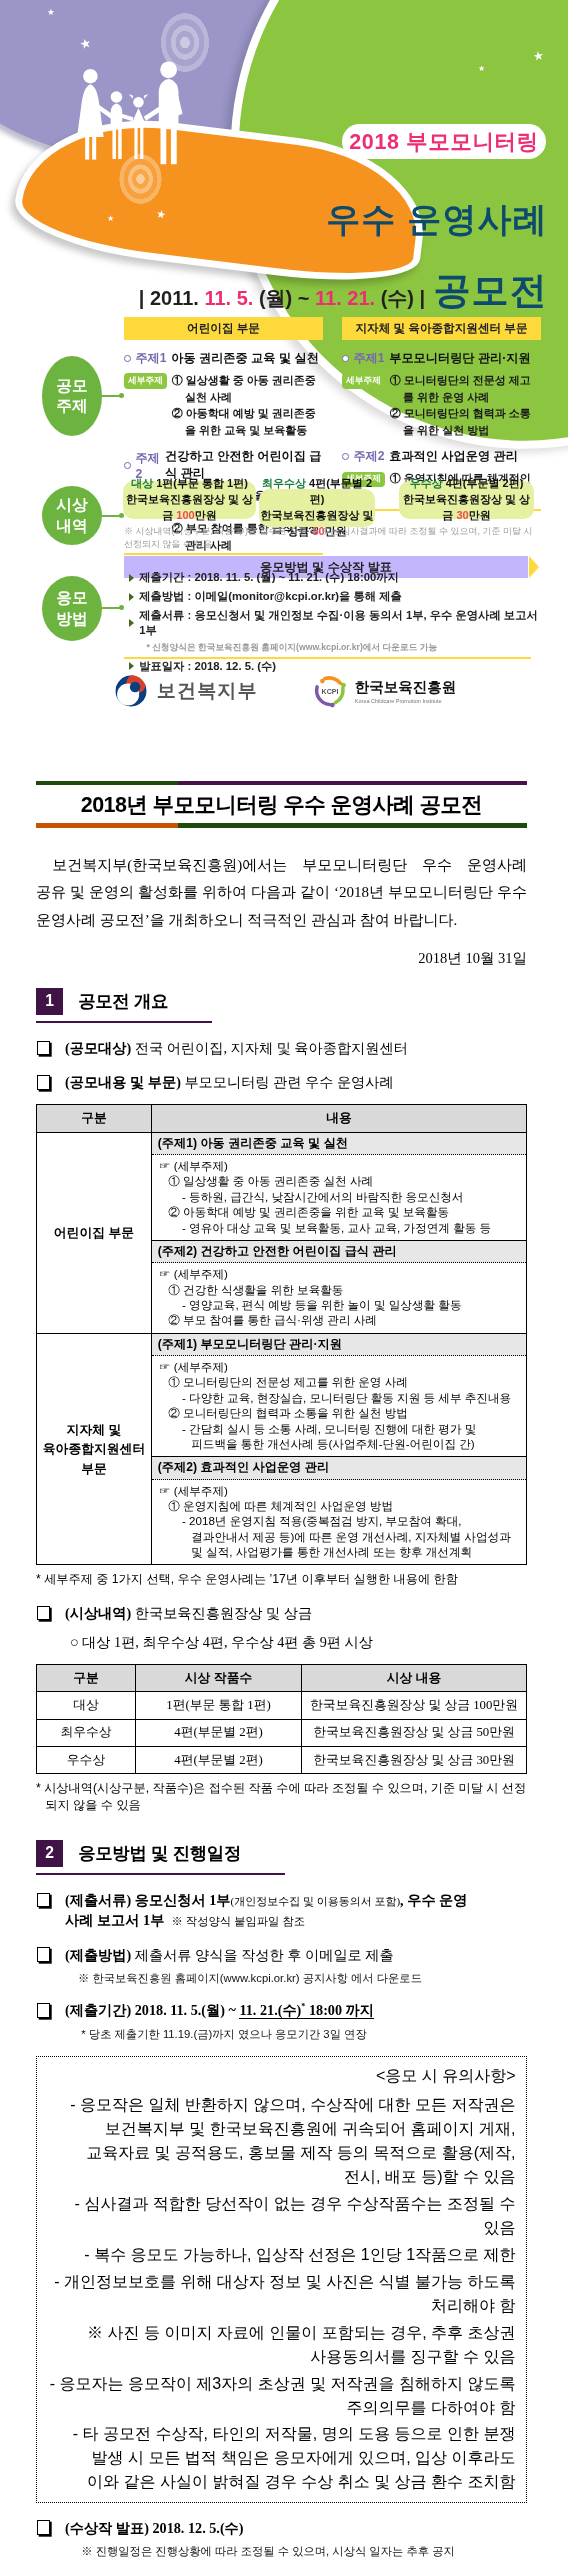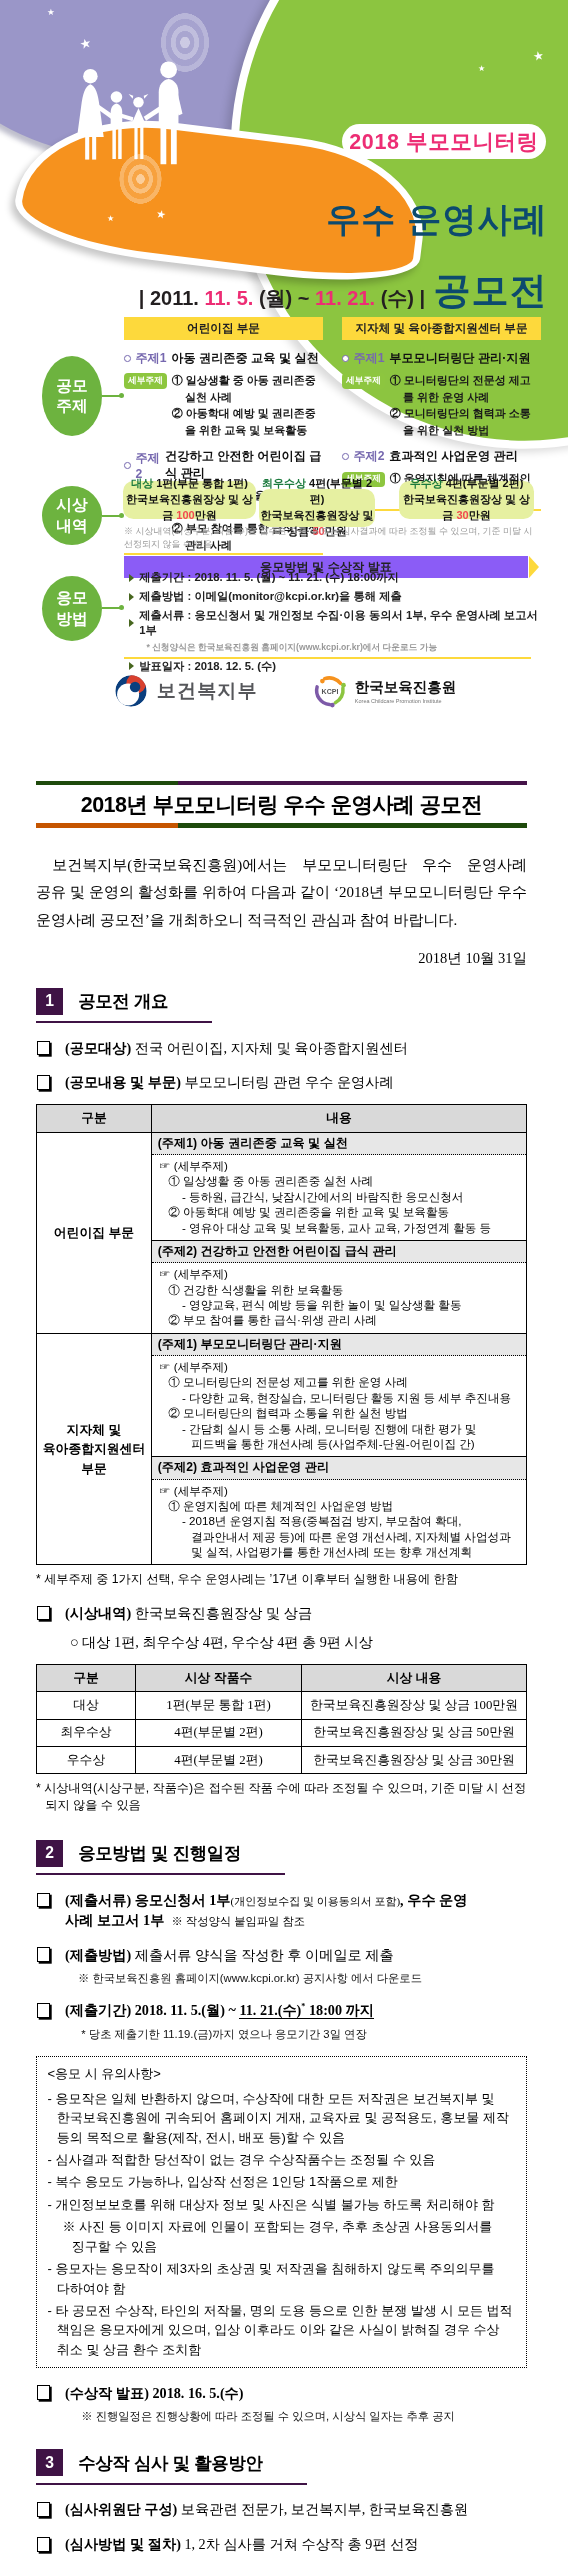--- a/index.html
+++ b/index.html
@@ -48,21 +48,21 @@
   .fill{flex:1;}
   .pcol-ul{height:1.7px;background:#fdd93c;flex:none;}
 
   .abox{position:absolute;top:481px;height:38px;background:#e6f0a1;border-radius:10.5px;display:flex;flex-direction:column;
     align-items:center;justify-content:center;font-size:11px;font-weight:800;line-height:1.45;color:#111;text-align:center;}
   .ab1{left:123px;width:133px;}.ab2{left:259px;width:116px;margin-top:8px;}.ab3{left:399px;width:135px;}
   .at{color:#1c7a3d;}
   .amt{color:#f2484f;}
   .anote{position:absolute;left:124px;top:525px;width:416px;font-size:9px;color:#9a9a9a;}
 
-  .banner{position:absolute;left:124px;top:556px;width:404px;height:22px;background:#8b5cf6;display:flex;align-items:center;
+  .banner{position:absolute;left:124px;top:556px;width:404px;height:22px;background:#c4b5fd;display:flex;align-items:center;
     justify-content:center;font-size:12.2px;font-weight:800;color:#222;}
   .banner::after{content:"";position:absolute;right:-10.5px;top:0;border-top:11px solid transparent;border-bottom:11px solid transparent;border-left:10.5px solid #fdd93c;}
   .aitems{position:absolute;left:129px;top:570px;width:411px;}
   .aitem{display:flex;gap:5.2px;font-size:11.3px;font-weight:700;color:#222;margin-bottom:4.1px;align-items:center;}
   .tri{width:0;height:0;border-top:4.1px solid transparent;border-bottom:4.1px solid transparent;border-left:5.8px solid #47661f;flex:none;}
   .asmall{font-size:8.7px;color:#999;margin:0.6px 0 4.7px 17.4px;font-weight:600;}
   .ahr{position:absolute;left:124px;top:657px;width:407px;height:1.7px;background:#fdd93c;}
 
   .logos{position:absolute;top:673px;left:0;width:569px;display:flex;justify-content:center;gap:55px;align-items:center;}
   .logo{display:flex;align-items:center;gap:8.1px;}
@@ -106,21 +106,21 @@
   .thead-row{background:#e7e7e7;font-weight:800;font-size:12.2px;padding:2.3px 5.8px;border-bottom:0.6px dotted #000;}
   .tblock-sep{border-top:0.6px solid #000;}
   .tdetail{padding:2.9px 7px 4.7px;line-height:1.33;font-size:11.6px;font-weight:500;word-break:keep-all;}
   .lv1{margin-left:9.3px;padding-left:14px;text-indent:-14px;}
   .lv2{margin-left:23px;padding-left:9.3px;text-indent:-9.3px;}
   tr.g2 > td{border-top:1.2px solid #000;}
   .tfn{font-size:12.2px;margin-top:5.8px;font-family:"Liberation Sans",sans-serif;}
   .tfn-indent{padding-left:9.3px;text-indent:-9.3px;}
   table.t2 td{height:24.4px;text-align:center;font-family:"Liberation Serif",serif;font-size:12.8px;}
 
-  .nbox{border:1.2px dotted #000;margin-top:14px;padding:7.6px 10.5px;font-size:13px;line-height:1.5;font-family:"Liberation Sans",sans-serif;word-break:keep-all;}
+  .nbox{border:1.2px dotted #000;margin-top:14px;padding:7.6px 10.5px;font-size:16px;line-height:1.5;font-family:"Liberation Sans",sans-serif;word-break:keep-all;text-align:right;}
   .ntitle{margin-bottom:4.7px;}
   .nitem{padding-left:9.3px;text-indent:-9.3px;margin-top:2.9px;}
   .nsub{margin-left:15px;}
 </style>
 </head>
 <body>
 
 <div class="page">
 
   <section class="poster">
@@ -472,21 +472,21 @@
       <div class="nitem">- 심사결과 적합한 당선작이 없는 경우 수상작품수는 조정될 수 있음</div>
       <div class="nitem">- 복수 응모도 가능하나, 입상작 선정은 1인당 1작품으로 제한</div>
       <div class="nitem">- 개인정보보호를 위해 대상자 정보 및 사진은 식별 불가능 하도록 처리해야 함</div>
       <div class="nitem nsub">※ 사진 등 이미지 자료에 인물이 포함되는 경우, 추후 초상권 사용동의서를 징구할 수 있음</div>
       <div class="nitem">- 응모자는 응모작이 제3자의 초상권 및 저작권을 침해하지 않도록 주의의무를 다하여야 함</div>
       <div class="nitem">- 타 공모전 수상작, 타인의 저작물, 명의 도용 등으로 인한 분쟁 발생 시 모든 법적 책임은 응모자에게 있으며, 입상 이후라도 이와 같은 사실이 밝혀질 경우 수상 취소 및 상금 환수 조치함</div>
     </div>
 
     <div class="ditem">
       <span class="sq"></span>
-      <span class="dlabel">(수상작 발표)</span><span class="dlabel"> 2018. 16. 5.(수)</span>
+      <span class="dlabel">(수상작 발표)</span><span class="dlabel"> 2018. 12. 5.(수)</span>
       <div class="dnote" style="margin-left:16.3px;">※ 진행일정은 진행상황에 따라 조정될 수 있으며, 시상식 일자는 추후 공지</div>
     </div>
 
     
     <div><div class="sechead mt-sec">
       <span class="secnum">3</span>
       <span class="sectitle">수상작 심사 및 활용방안</span>
     </div></div>
 
     <div class="ditem">

